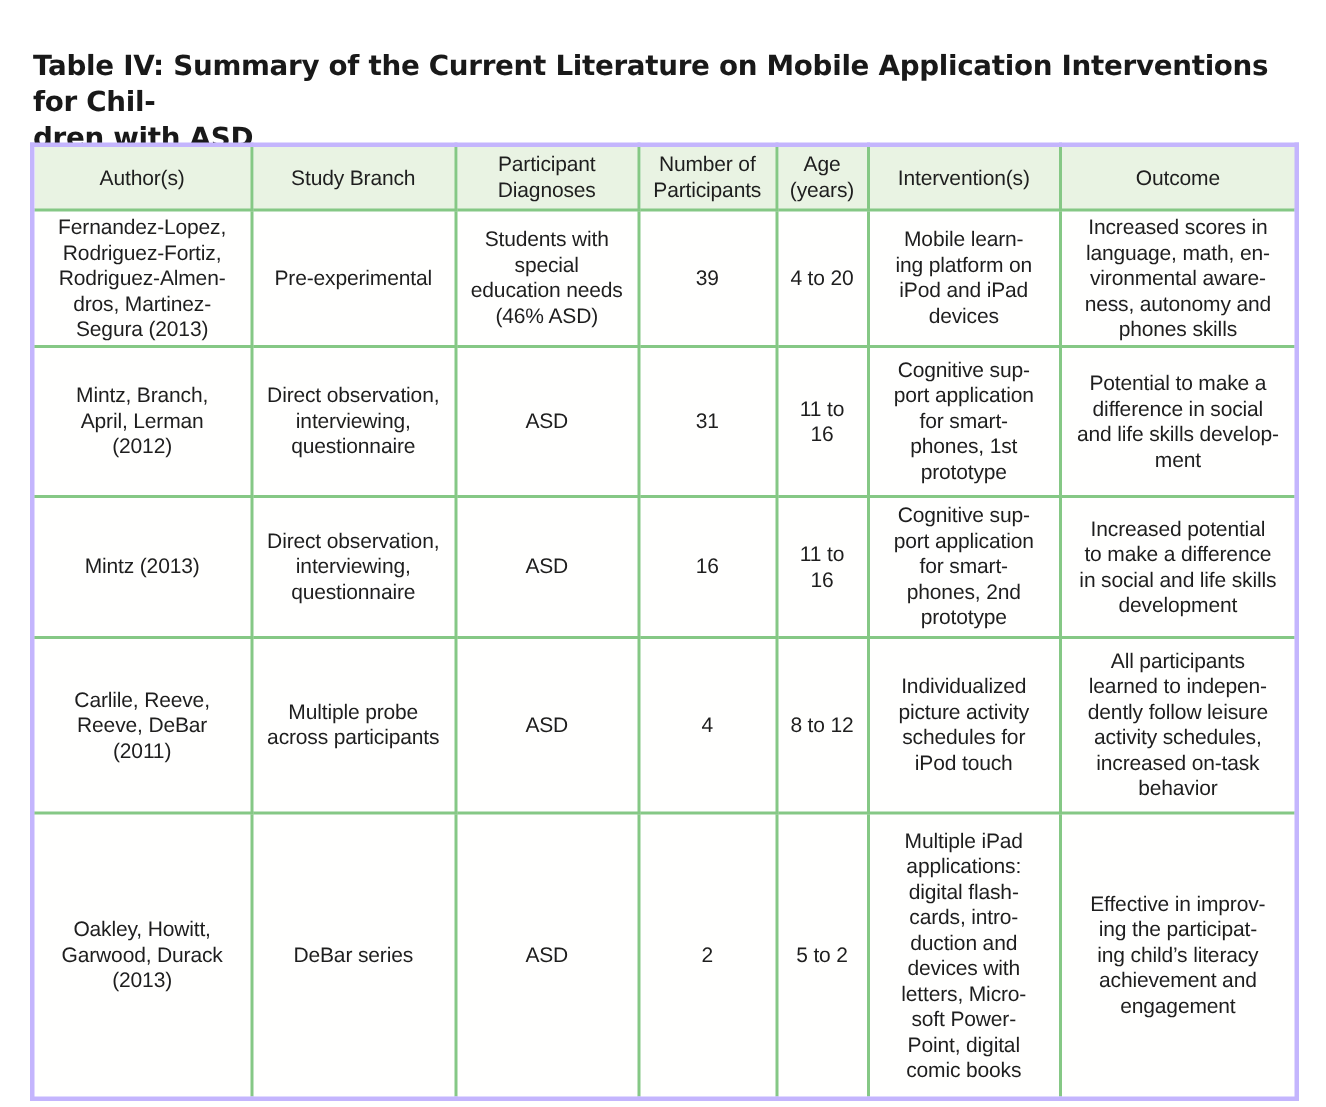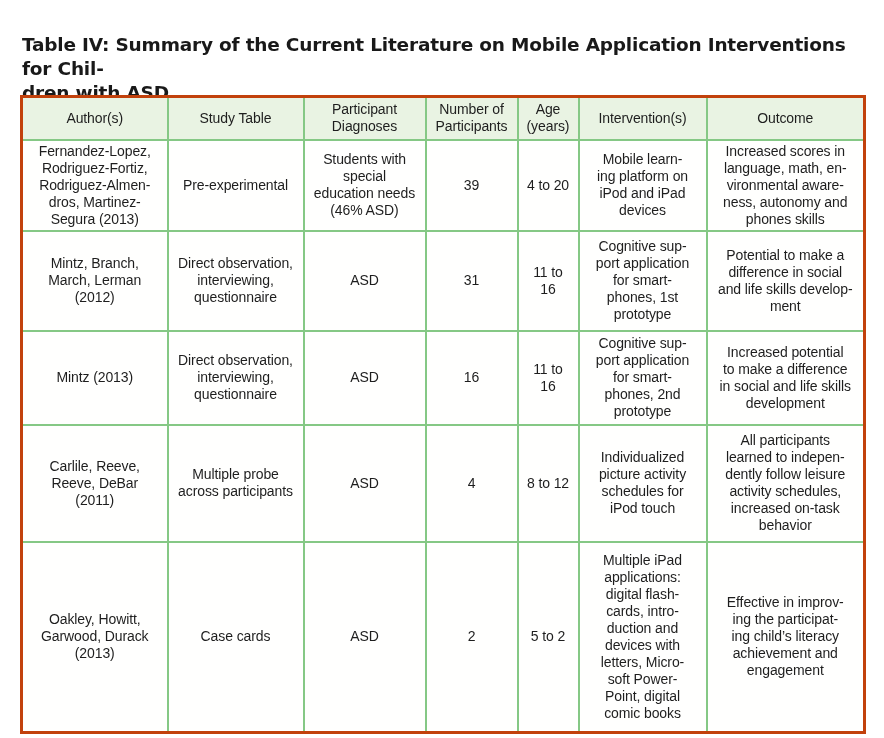--- a/index.html
+++ b/index.html
@@ -26,21 +26,21 @@
     white-space:pre-line;
     letter-spacing:-0.2px;
   }
   table.lit{
     position:absolute;
     left:20px;
     top:74px;
     width:843px;
     border-collapse:collapse;
     table-layout:fixed;
-    border:3px solid #c2410c;
+    border:3px solid #c4b5fd;
   }
   table.lit th, table.lit td{
     border:2px solid #85c885;
     font-size:14px;
     line-height:17px;
     font-weight:normal;
     text-align:center;
     vertical-align:middle;
     white-space:pre-line;
     padding:2px 3px;
@@ -77,21 +77,21 @@
       <col style="width:136px">
       <col style="width:122px">
       <col style="width:92px">
       <col style="width:61px">
       <col style="width:128px">
       <col style="width:158px">
     </colgroup>
     <thead>
       <tr class="hdr">
         <th class="author">Author(s)</th>
-        <th>Study Table</th>
+        <th>Study Branch</th>
         <th>Participant
 Diagnoses</th>
         <th>Number of
 Participants</th>
         <th>Age
 (years)</th>
         <th>Intervention(s)</th>
         <th>Outcome</th>
       </tr>
     </thead>
@@ -114,21 +114,21 @@
 iPod and iPad
 devices</td>
         <td>Increased scores in
 language, math, en-
 vironmental aware-
 ness, autonomy and
 phones skills</td>
       </tr>
       <tr class="r1">
         <td class="author">Mintz, Branch,
-March, Lerman
+April, Lerman
 (2012)</td>
         <td>Direct observation,
 interviewing,
 questionnaire</td>
         <td>ASD</td>
         <td>31</td>
         <td>11 to
 16</td>
         <td>Cognitive sup-
 port application
@@ -176,21 +176,21 @@
 learned to indepen-
 dently follow leisure
 activity schedules,
 increased on-task
 behavior</td>
       </tr>
       <tr class="r4">
         <td class="author">Oakley, Howitt,
 Garwood, Durack
 (2013)</td>
-        <td>Case cards</td>
+        <td>DeBar series</td>
         <td>ASD</td>
         <td>2</td>
         <td>5 to 2</td>
         <td>Multiple iPad
 applications:
 digital flash-
 cards, intro-
 duction and
 devices with
 letters, Micro-

